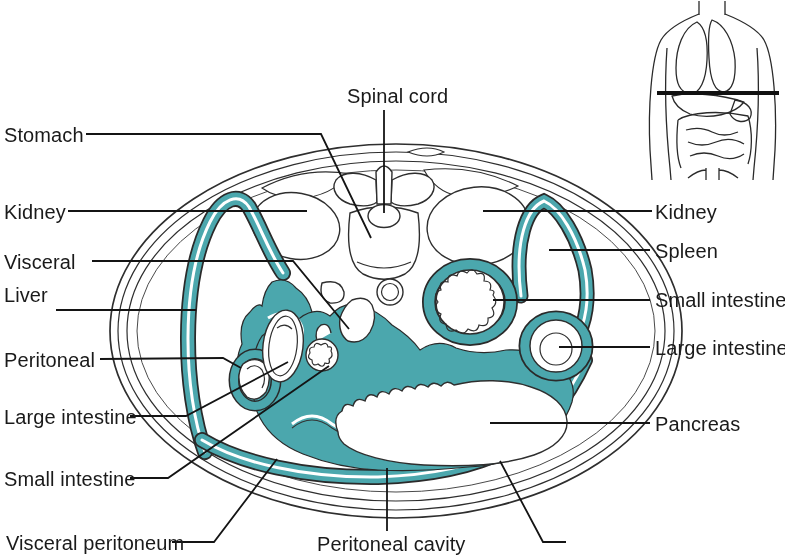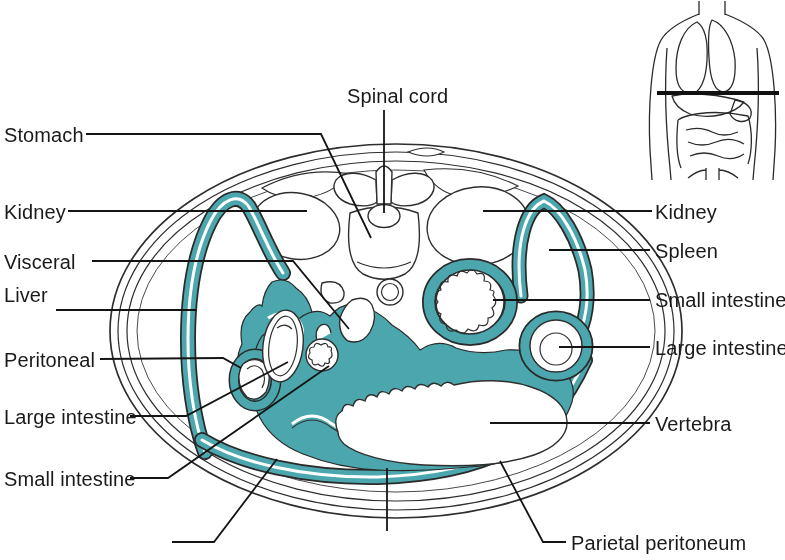--- a/index.html
+++ b/index.html
@@ -165,19 +165,20 @@
 </svg>
 
   <div class="lbl" style="left:347px;top:87px">Spinal cord</div>
   <div class="lbl" style="left:4px;top:126px">Stomach</div>
   <div class="lbl" style="left:4px;top:203px">Kidney</div>
   <div class="lbl" style="left:4px;top:253px">Visceral</div>
   <div class="lbl" style="left:4px;top:286px">Liver</div>
   <div class="lbl" style="left:4px;top:351px">Peritoneal</div>
   <div class="lbl" style="left:4px;top:408px">Large intestine</div>
   <div class="lbl" style="left:4px;top:470px">Small intestine</div>
-  <div class="lbl" style="left:571px;top:534px">Parietal peritoneum</div>
+  <div class="lbl" style="left:6px;top:534px">Visceral peritoneum</div>
+  <div class="lbl" style="left:317px;top:535px">Peritoneal cavity</div>
   <div class="lbl" style="left:655px;top:203px">Kidney</div>
   <div class="lbl" style="left:655px;top:242px">Spleen</div>
   <div class="lbl" style="left:655px;top:291px">Small intestine</div>
   <div class="lbl" style="left:655px;top:339px">Large intestine</div>
-  <div class="lbl" style="left:655px;top:415px">Vertebra</div>
+  <div class="lbl" style="left:655px;top:415px">Pancreas</div>
 </div>
 
 </body></html>

